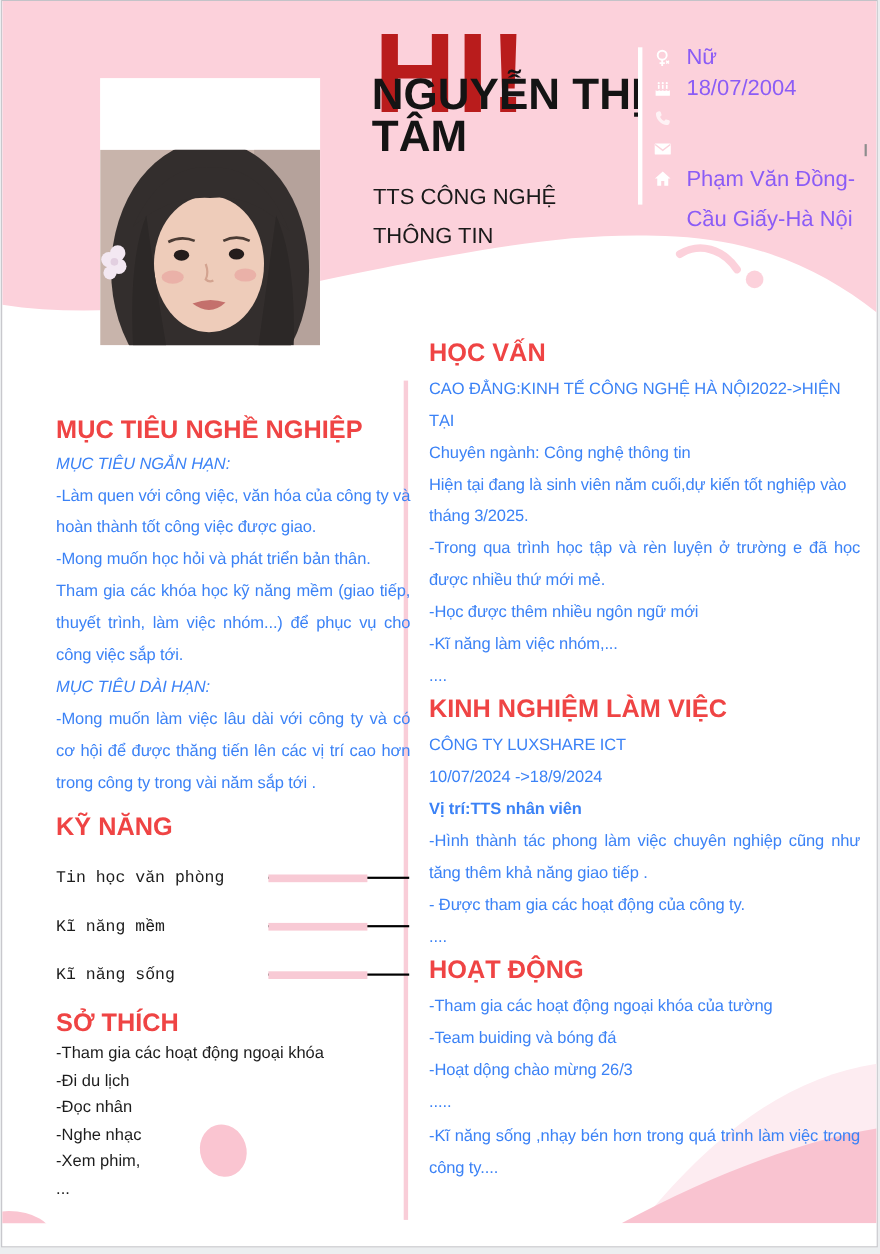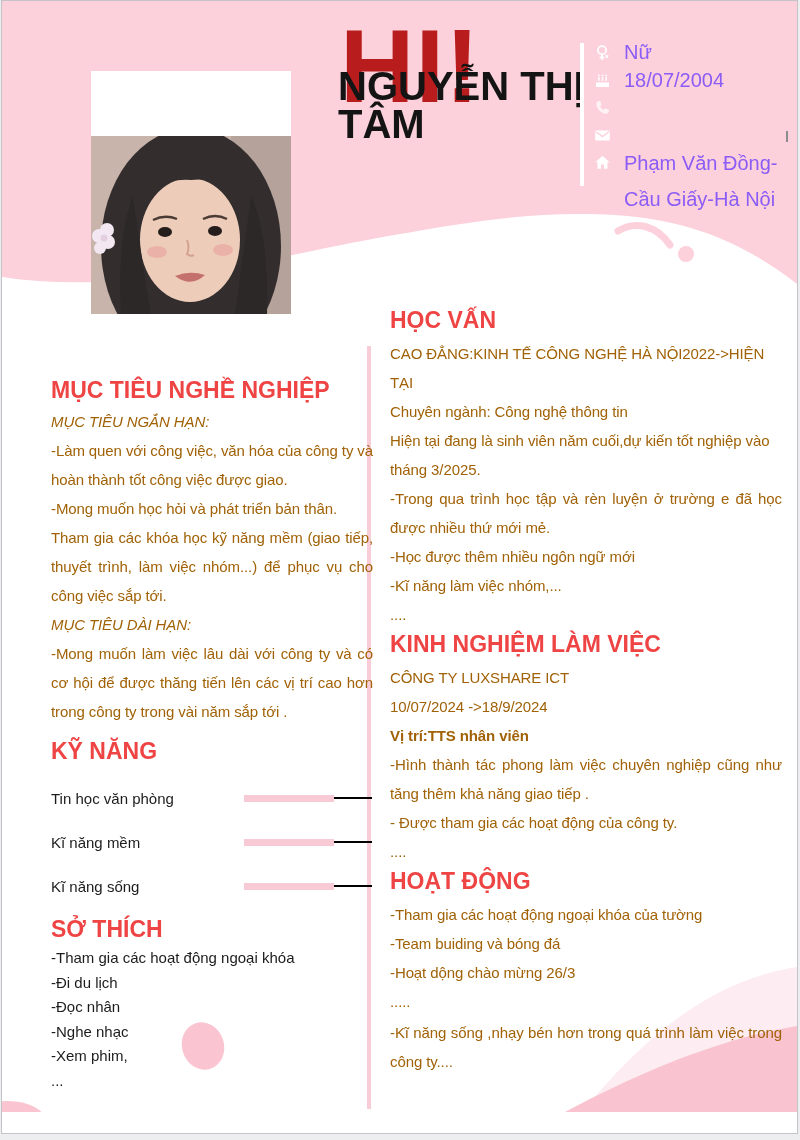--- a/index.html
+++ b/index.html
@@ -59,32 +59,32 @@
   h2.sec{
     font-size:23px;line-height:26px;font-weight:bold;color:#ef4444;
     margin:0 0 6px 0;letter-spacing:0;
   }
   .sec-block{margin-top:0;}
   .col-left .sec-skills{margin-top:12px;}
   .col-left .sec-hobbies{margin-top:8px;}
   .col-right .sec-block + .sec-block{margin-top:2px;}
   p.body{
     margin:0;font-size:15px;line-height:29px;letter-spacing:-0.1px;
-    text-align:justify;color:#a16207;
+    text-align:justify;color:#3b82f6;
   }
   p.body.nojust{text-align:left;}
   p.body.it{font-style:italic;}
   p.body.b{font-weight:bold;}
   p.hob{margin:0;font-size:15px;line-height:24.5px;color:#1c1c1c;}
   .col-left h2.sec{margin-bottom:4px;}
   .col-left .obj p.body{line-height:29px;}
   
   .skills-rows{margin-top:12px;}
   .skill-row{display:flex;align-items:center;height:44px;}
-  .skill-label{flex:0 0 193px;font-size:15px;color:#1c1c1c;}
+  .skill-label{flex:0 0 193px;font-size:15px;color:#1c1c1c;font-family:Liberation Mono, monospace;}
   .skill-bar{position:relative;width:128px;height:2px;background:#000;}
   .skill-fill{position:absolute;left:0;top:-2.5px;height:7px;background:var(--bar-pink);}
 </style>
 </head>
 <body>
 
 <div class="page">
 
   <svg class="decor" width="795" height="1111" viewBox="0 0 795 1111">
     <path d="M0,0 H795 V283 C745,244 688,218 612,214 C532,210 472,220 392,234 C312,248 262,262 192,272 C122,282 58,285 0,276 Z" fill="var(--header-pink)"></path>
@@ -121,20 +121,21 @@
           <circle cx="16" cy="94" r="7" fill="#f3e8f2"></circle>
           <circle cx="17" cy="106" r="7" fill="#f3e8f2"></circle>
           <circle cx="9" cy="112" r="6" fill="#f3e8f2"></circle>
           <circle cx="13" cy="102" r="3.5" fill="#e2cfe0"></circle>
         </g>
       </svg>
     </div>
   </div>
 
   <div class="name">NGUYỄN THỊ TÂM</div>
+  <div class="job-title">TTS CÔNG NGHỆ THÔNG TIN</div>
 
   <div class="contact-rule"></div>
 
   <div class="contact-row r0">
     <svg class="cicon" viewBox="0 0 17 17">
       <circle cx="8" cy="6.2" r="4.1" fill="none" stroke="#fff" stroke-width="1.7"></circle>
       <path d="M8,10.4 V16 M5.6,13.4 H10.4" stroke="#fff" stroke-width="1.7" fill="none"></path>
       <path d="M11.6,11.2 l2.6,2.6 M14.2,11.2 l-2.6,2.6" stroke="#fff" stroke-width="1.2" fill="none"></path>
     </svg>
     <span class="cval">Nữ</span>

